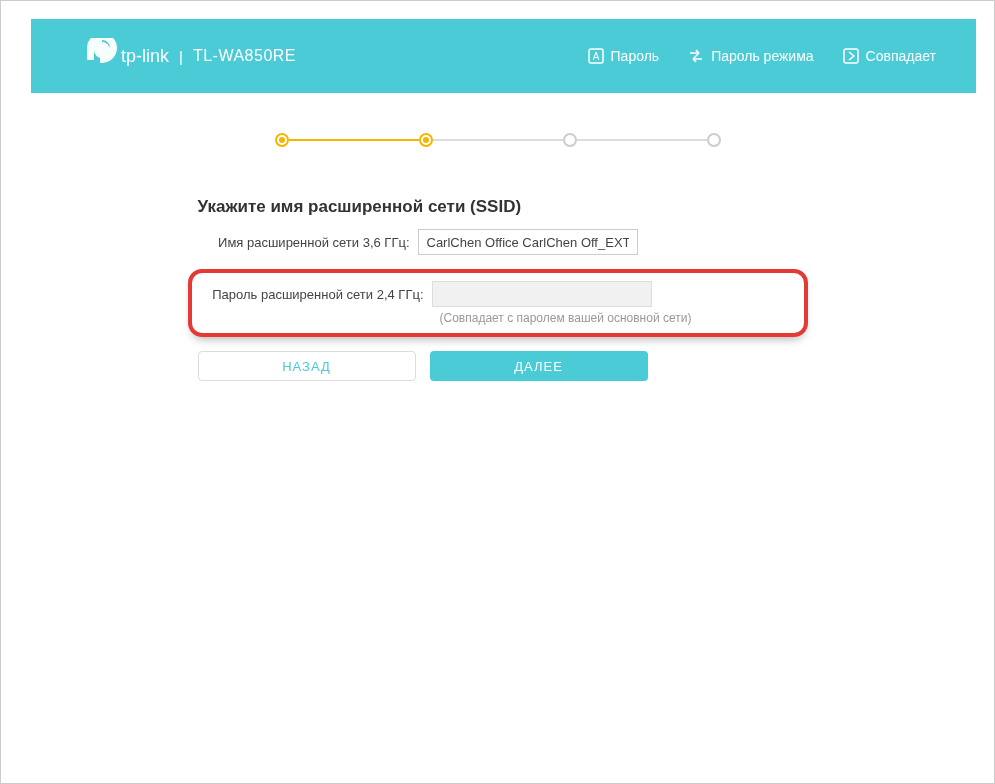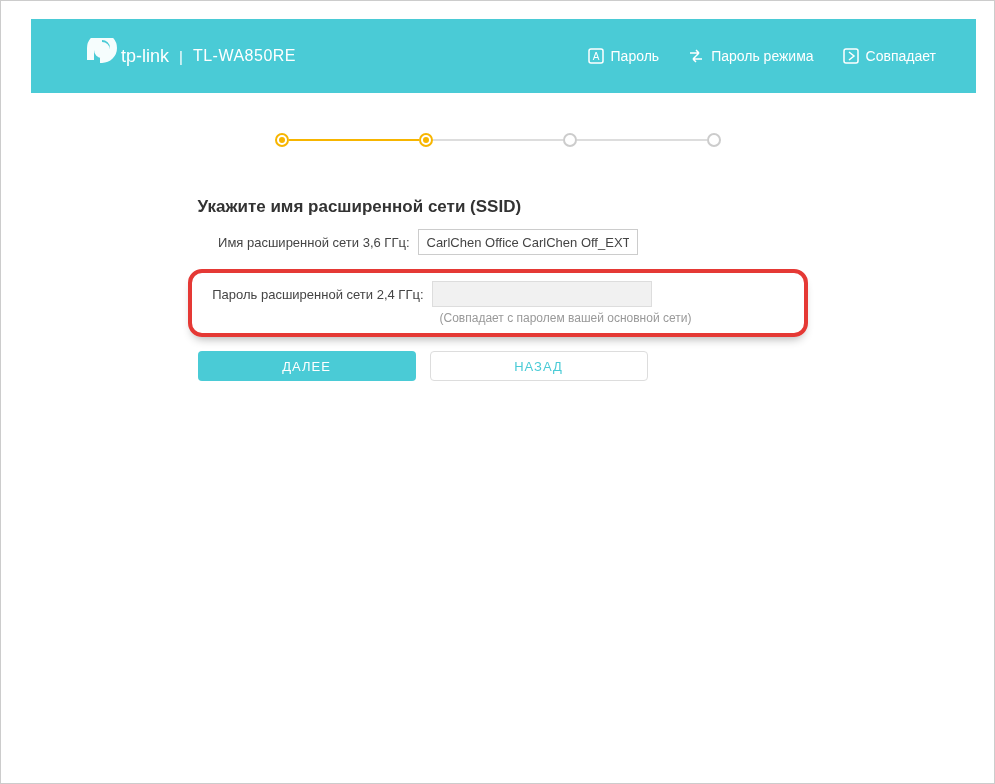--- a/index.html
+++ b/index.html
@@ -233,18 +233,18 @@
 
     <div class="highlight-box">
       <div class="form-row" style="margin-bottom:0;">
         <div class="form-label">Пароль расширенной сети 2,4 ГГц:</div>
         <input class="form-input readonly" type="text" readonly="" value="" style="">
       </div>
       <div class="hint-text">(Совпадает с паролем вашей основной сети)</div>
     </div>
 
     <div class="button-row">
+      <button class="btn btn-secondary">НАЗАД</button>
       <button class="btn btn-primary">ДАЛЕЕ</button>
-      <button class="btn btn-secondary">НАЗАД</button>
     </div>
   </div>
 
 </div>
 
 </body></html>

